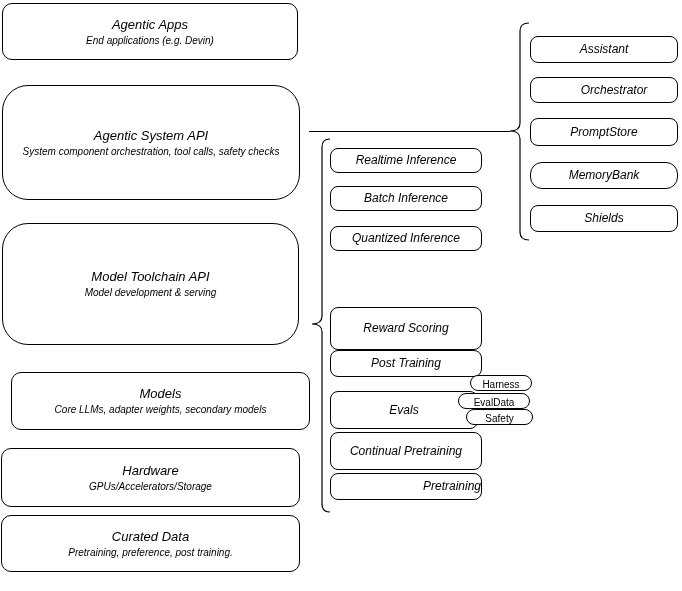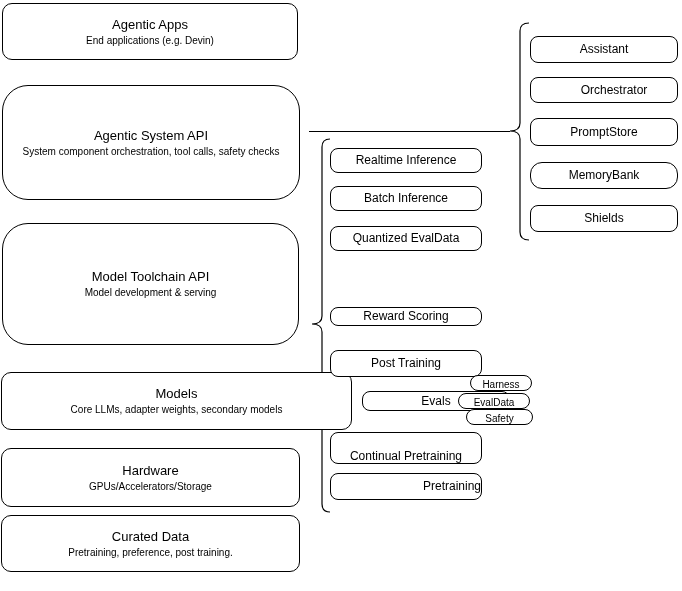--- a/index.html
+++ b/index.html
@@ -5,21 +5,21 @@
   html,body{margin:0;padding:0;background:#ffffff;}
   .canvas{
     position:relative;width:682px;height:591px;background:#ffffff;
     font-family:"Liberation Sans",sans-serif;color:#000;overflow:hidden;
   }
   .layer{position:absolute;left:0;top:0;z-index:1;}
   .layer path,.layer line{stroke:#000;stroke-width:1.2;fill:none;}
   .node{
     position:absolute;background:#ffffff;border:1px solid #000;box-sizing:border-box;
     display:flex;flex-direction:column;align-items:center;justify-content:center;
-    text-align:center;z-index:2;
+    text-align:center;z-index:2;font-style:italic;
   }
   .r-sm{border-radius:10px;}
   .r-lg{border-radius:26px;}
   .ttl{font-size:13px;line-height:15px;margin-bottom:3px;}
   .sub{font-size:10px;line-height:12px;}
   .mid,.right{border-radius:8px;font-size:12px;line-height:13px;}
   .tag{
     position:absolute;background:#ffffff;border:1px solid #000;border-radius:9px;
     box-sizing:border-box;display:flex;align-items:flex-end;justify-content:center;
     font-size:10px;z-index:3;
@@ -44,21 +44,21 @@
   <div class="node r-lg" style="left:2px;top:85px;width:298px;height:115px;">
     <div class="ttl">Agentic System API</div>
     <div class="sub">System component orchestration, tool calls, safety checks</div>
   </div>
 
   <div class="node r-lg" style="left:2px;top:223px;width:297px;height:122px;">
     <div class="ttl">Model Toolchain API</div>
     <div class="sub">Model development &amp; serving</div>
   </div>
 
-  <div class="node r-sm" style="left:1px;top:372px;width:351px;height:58px;">
+  <div class="node r-sm" style="left:11px;top:372px;width:299px;height:58px;">
     <div class="ttl">Models</div>
     <div class="sub">Core LLMs, adapter weights, secondary models</div>
   </div>
 
   <div class="node r-sm" style="left:1px;top:448px;width:299px;height:59px;">
     <div class="ttl">Hardware</div>
     <div class="sub">GPUs/Accelerators/Storage</div>
   </div>
 
   <div class="node r-sm" style="left:1px;top:515px;width:299px;height:57px;">
@@ -66,32 +66,32 @@
     <div class="sub">Pretraining, preference, post training.</div>
   </div>
 
   <div class="node mid" style="left:330px;top:148px;width:152px;height:25px;">
     <span>Realtime Inference</span>
   </div>
   <div class="node mid" style="left:330px;top:186px;width:152px;height:25px;">
     <span>Batch Inference</span>
   </div>
   <div class="node mid" style="left:330px;top:226px;width:152px;height:25px;">
-    <span>Quantized EvalData</span>
+    <span>Quantized Inference</span>
   </div>
-  <div class="node mid" style="left:330px;top:307px;width:152px;height:19px;">
+  <div class="node mid" style="left:330px;top:307px;width:152px;height:43px;">
     <span>Reward Scoring</span>
   </div>
   <div class="node mid" style="left:330px;top:350px;width:152px;height:27px;">
     <span>Post Training</span>
   </div>
-  <div class="node mid" style="left:330px;top:391px;width:148px;height:20px;margin-left:32px;">
+  <div class="node mid" style="left:330px;top:391px;width:148px;height:38px;">
     <span>Evals</span>
   </div>
-  <div class="node mid" style="left:330px;top:432px;width:152px;height:32px;justify-content:flex-end;">
+  <div class="node mid" style="left:330px;top:432px;width:152px;height:38px;">
     <span>Continual Pretraining</span>
   </div>
   <div class="node mid" style="left:330px;top:473px;width:152px;height:27px;align-items:flex-end;">
     <span>Pretraining</span>
   </div>
 
   <div class="tag" style="left:470px;top:375px;width:62px;height:16px;">
     <span>Harness</span>
   </div>
   <div class="tag" style="left:458px;top:393px;width:72px;height:16px;">

